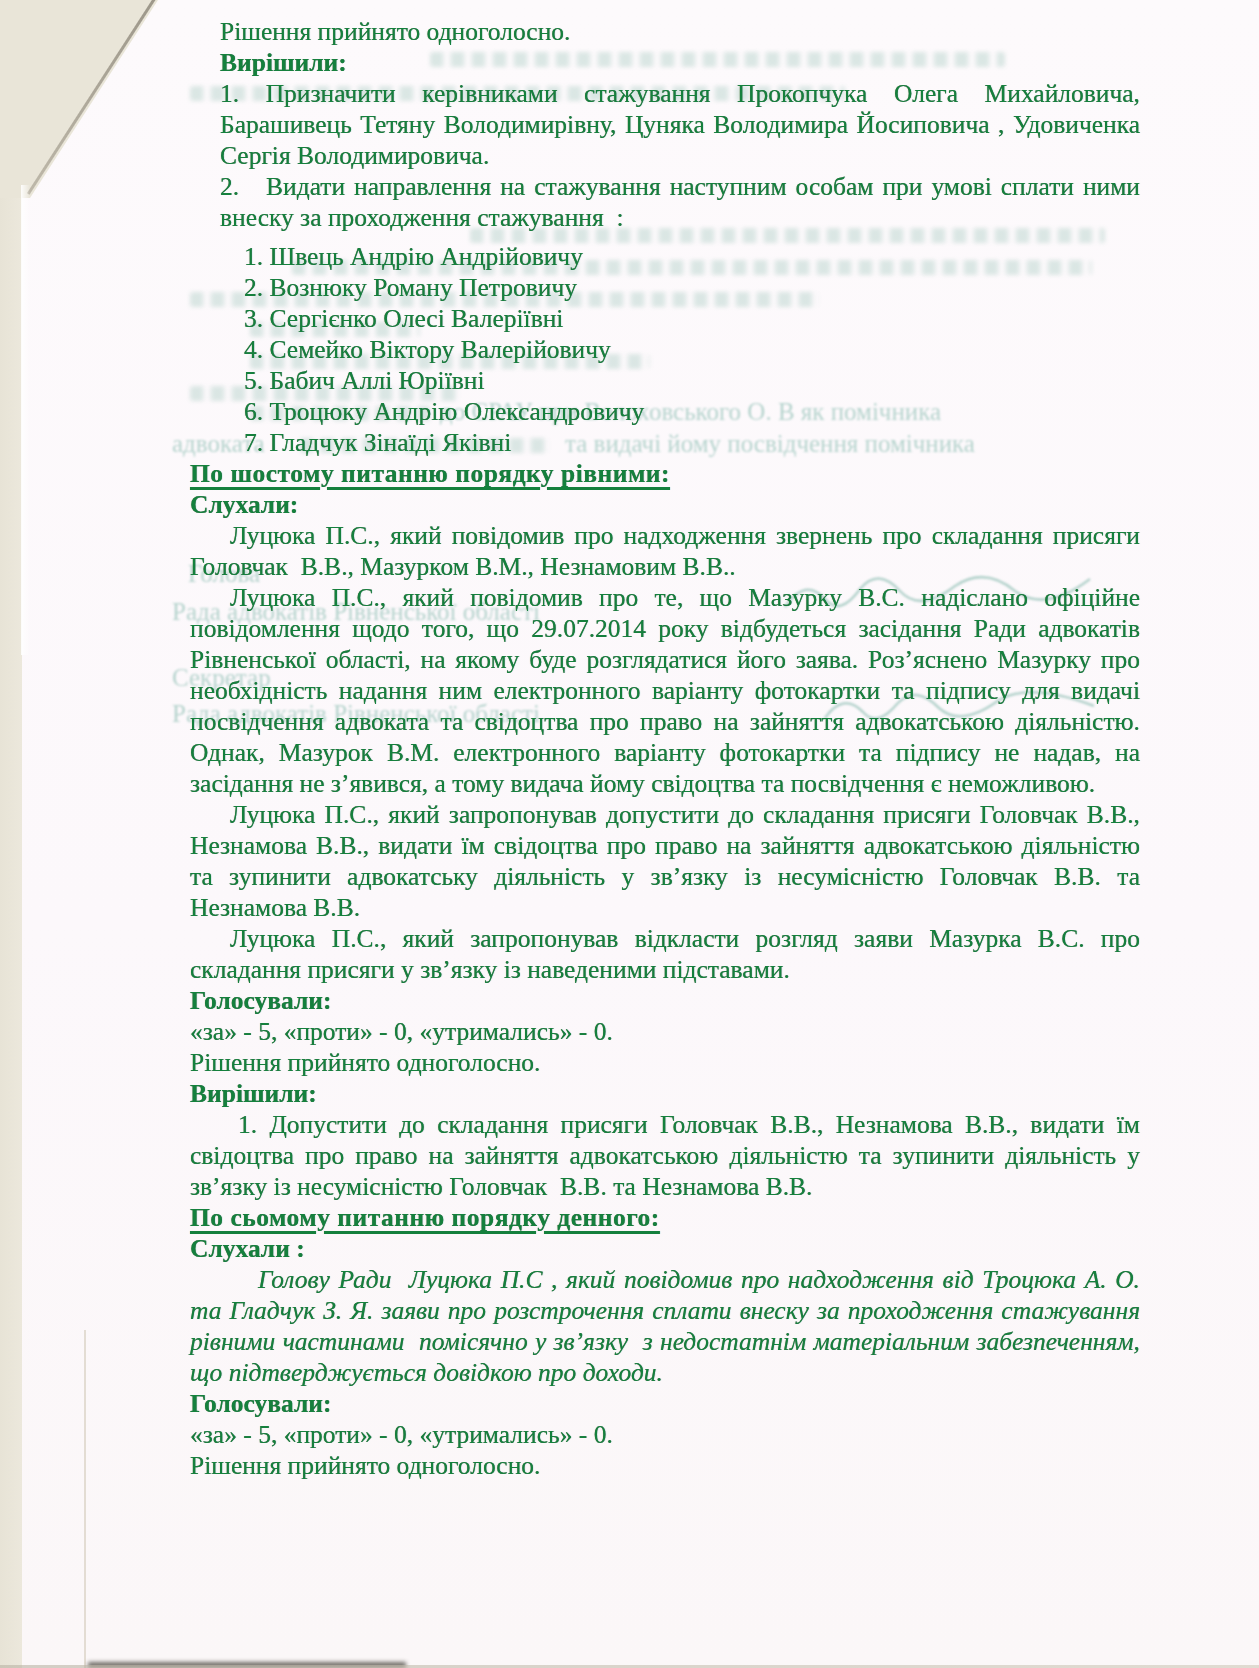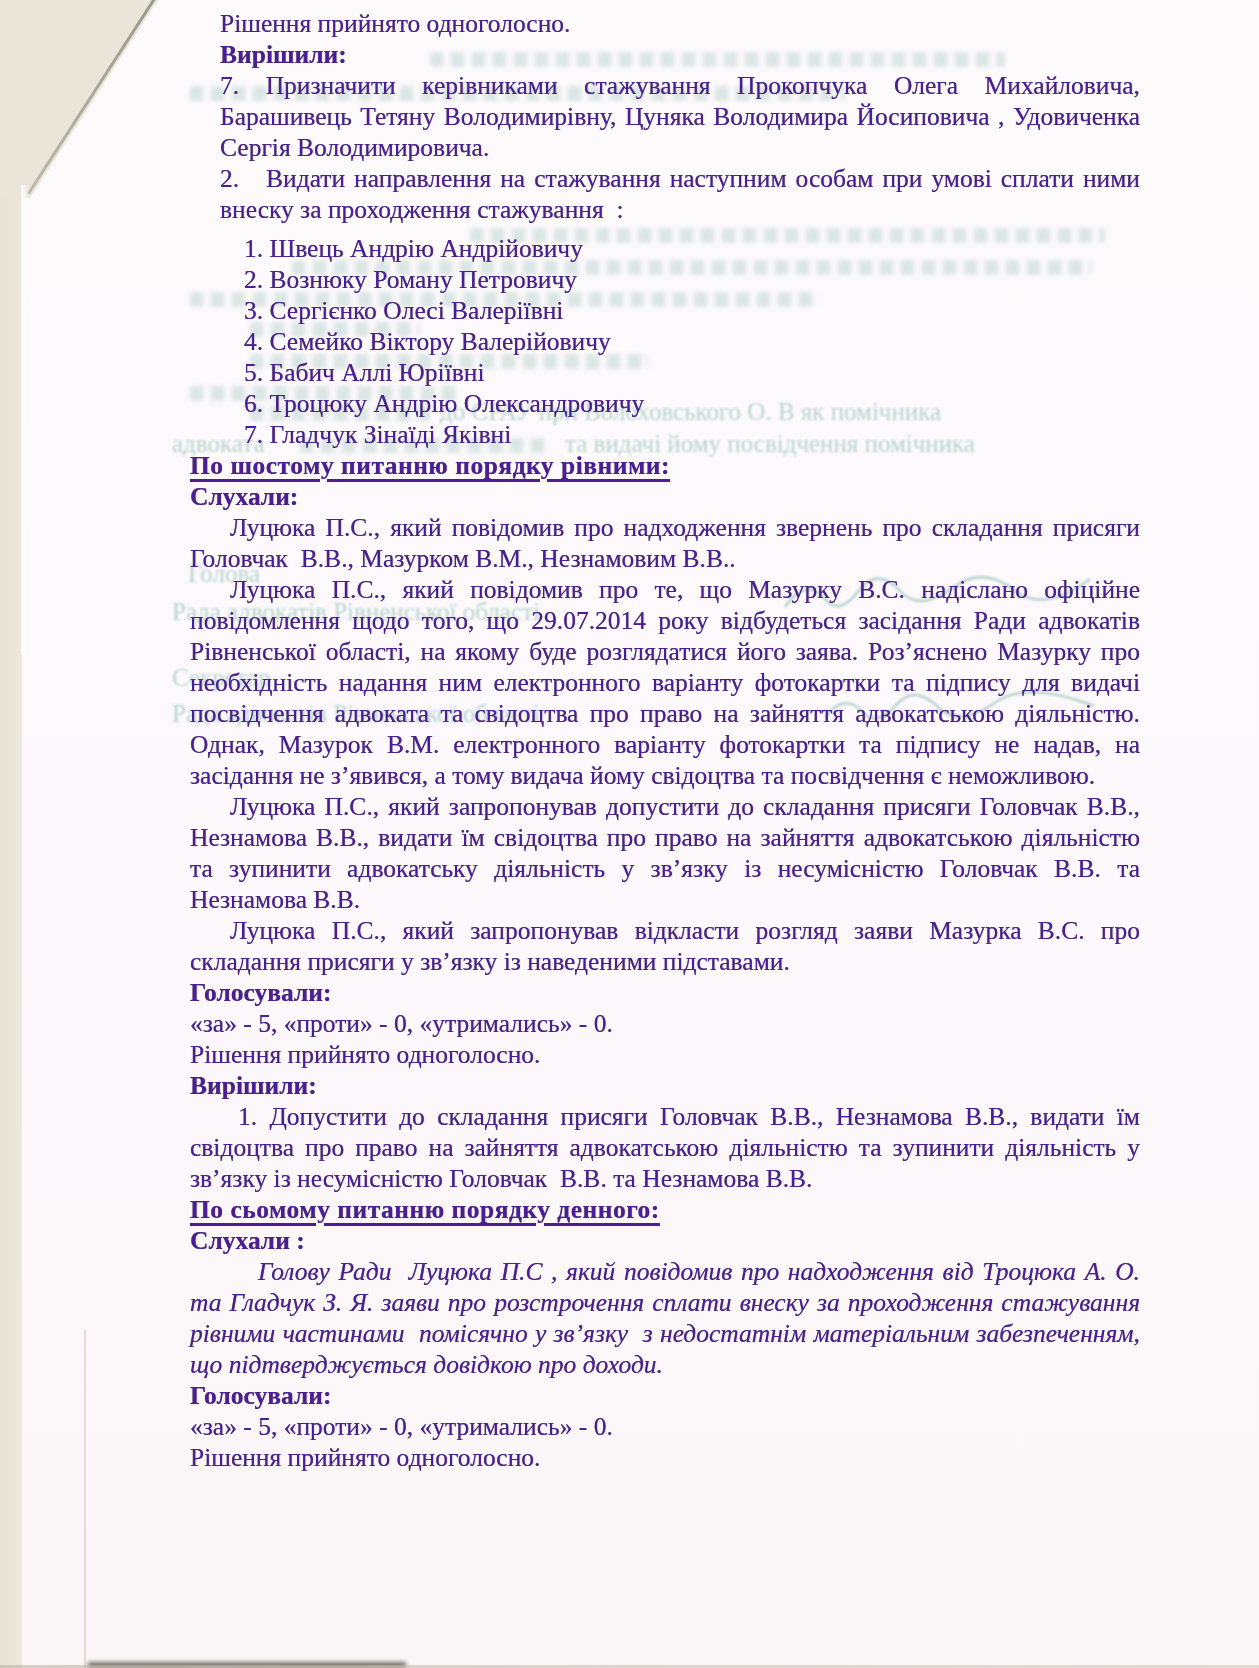--- a/index.html
+++ b/index.html
@@ -55,22 +55,22 @@
     filter:blur(2px);opacity:.42;
   }
   .bleed-text{
     position:absolute;color:#6fae9f;opacity:.5;filter:blur(1.1px);
     font-size:25px;white-space:nowrap;
   }
   .bleed-sign{position:absolute;opacity:.5;filter:blur(1px);}
 
   
   .doc{
-    position:absolute;left:190px;top:8px;width:950px;
-    font-size:25.5px;line-height:31px;color:#4c1d95;
+    position:absolute;left:190px;top:16px;width:950px;
+    font-size:25.5px;line-height:31px;color:#15803d;
     text-shadow:0 0 .6px rgba(0,0,0,.5),
                 1px 0 0 rgba(0,150,160,.10),
                -1px 0 0 rgba(185,165,55,.10);
   }
   .doc p{margin:0;}
   .just{text-align:justify;}
   .block5{margin-left:30px;}
   .trainees{margin-left:24px;margin-top:8px;}
   .q-heading{
     font-weight:bold;margin-left:38px;margin-top:30px;
@@ -125,21 +125,21 @@
   <svg class="bleed-sign" style="left:820px;top:688px;" width="290" height="44">
     <path d="M5 30 q18 -26 38 -6 q14 16 34 -8 q18 -20 42 4 q22 20 60 -8 q32 -18 95 6" fill="none" stroke="#6fae9f" stroke-width="2.5"></path>
   </svg>
 </div>
 
 <div class="doc">
 
   <div class="block5">
     <p>Рішення прийнято одноголосно.</p>
     <p class="label">Вирішили:</p>
-    <p class="just">7. Призначити керівниками стажування Прокопчука Олега Михайловича, Барашивець Тетяну Володимирівну, Цуняка Володимира Йосиповича , Удовиченка Сергія Володимировича.</p>
+    <p class="just">1. Призначити керівниками стажування Прокопчука Олега Михайловича, Барашивець Тетяну Володимирівну, Цуняка Володимира Йосиповича , Удовиченка Сергія Володимировича.</p>
     <p class="just">2.&nbsp;&nbsp; Видати направлення на стажування наступним особам при умові сплати ними внеску за проходження стажування&nbsp; :</p>
     <div class="trainees">
       <p>1. Швець Андрію Андрійовичу</p>
       <p>2. Вознюку Роману Петровичу</p>
       <p>3. Сергієнко Олесі Валеріївні</p>
       <p>4. Семейко Віктору Валерійовичу</p>
       <p>5. Бабич Аллі Юріївні</p>
       <p>6. Троцюку Андрію Олександровичу</p>
       <p>7. Гладчук Зінаїді Яківні</p>
     </div>

